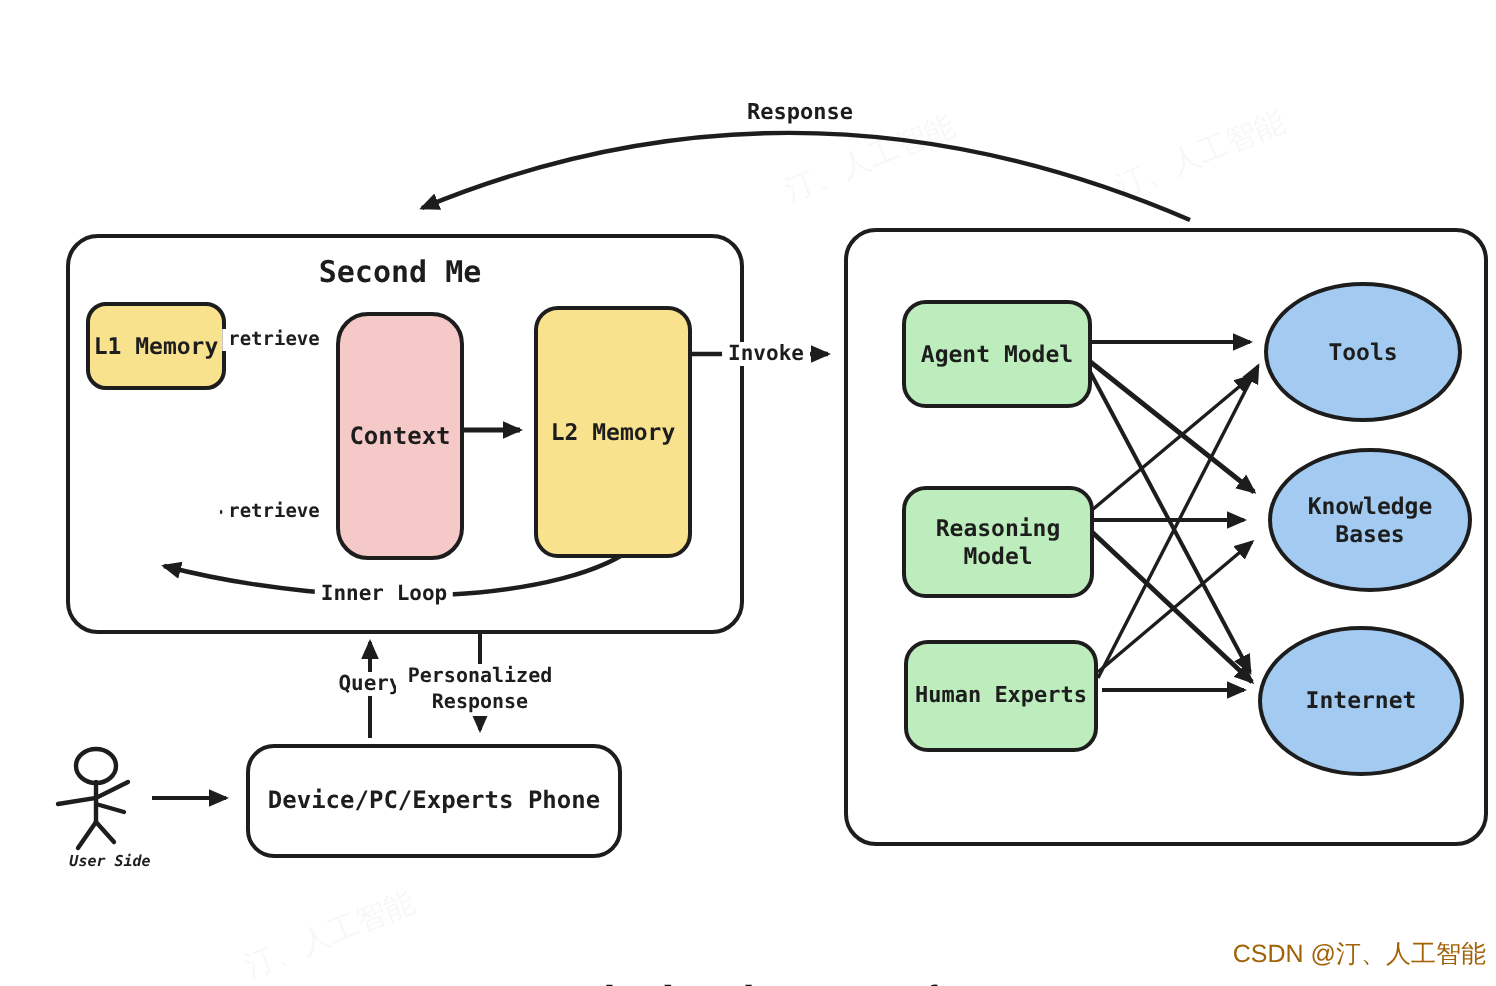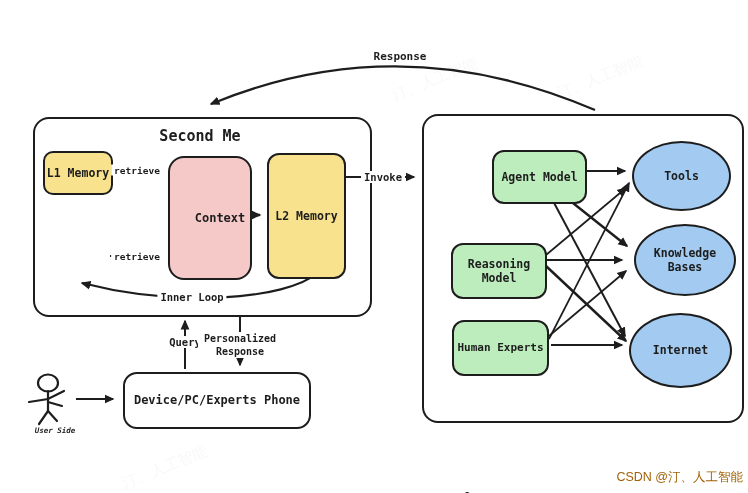--- a/index.html
+++ b/index.html
@@ -82,42 +82,42 @@
       <path class="figure-stroke" d="M 48 411 L 39 424"></path>
       <path class="figure-stroke" d="M 48 411 L 57 421"></path>
     </g>
   </svg>
 
   <div class="title-label" style="left:200px;top:127px;font-size:15px;">Second Me</div>
 
   <div class="node mem" style="left:43px;top:151px;width:66px;height:40px;">
     <span class="nowrap">L1 Memory</span>
   </div>
-  <div class="node ctx" style="left:168px;top:156px;width:60px;height:120px;padding-left:20px;">
+  <div class="node ctx" style="left:168px;top:156px;width:60px;height:120px;">
     <span>Context</span>
   </div>
   <div class="node mem" style="left:267px;top:153px;width:75px;height:122px;border-radius:12px;">
     <span>L2 Memory</span>
   </div>
 
   <div class="line-label" style="left:137px;top:170px;font-size:9.5px;">retrieve</div>
   <div class="line-label" style="left:137px;top:256px;font-size:9.5px;">retrieve</div>
   <div class="line-label" style="left:192px;top:297px;font-size:10.5px;">Inner Loop</div>
 
   <div class="line-label" style="left:383px;top:177px;font-size:10.5px;">Invoke</div>
   <div class="line-label" style="left:400px;top:56px;font-size:11px;">Response</div>
 
   <div class="line-label" style="left:185px;top:342px;font-size:10.5px;">Query</div>
   <div class="line-label" style="left:240px;top:345px;font-size:10px;width:78px;line-height:1.3;">Personalized Response</div>
   <div class="node" style="left:123px;top:372px;width:184px;height:53px;border-radius:14px;background:#fff;font-size:12px;">
     <span class="nowrap">Device/PC/Experts Phone</span>
   </div>
   <div class="title-label" style="left:55px;top:426px;font-size:7.5px;font-style:italic;">User Side</div>
 
-  <div class="node model" style="left:451px;top:150px;width:91px;height:50px;margin-left:41px;">
+  <div class="node model" style="left:451px;top:150px;width:91px;height:50px;">
     <span class="nowrap">Agent Model</span>
   </div>
   <div class="node model" style="left:451px;top:243px;width:92px;height:52px;">
     <span class="inner-label">Reasoning Model</span>
   </div>
   <div class="node model" style="left:452px;top:320px;width:93px;height:52px;font-size:11px;">
     <span class="nowrap">Human Experts</span>
   </div>
 
   <div class="node ellipse" style="left:632px;top:141px;width:95px;height:66px;">

